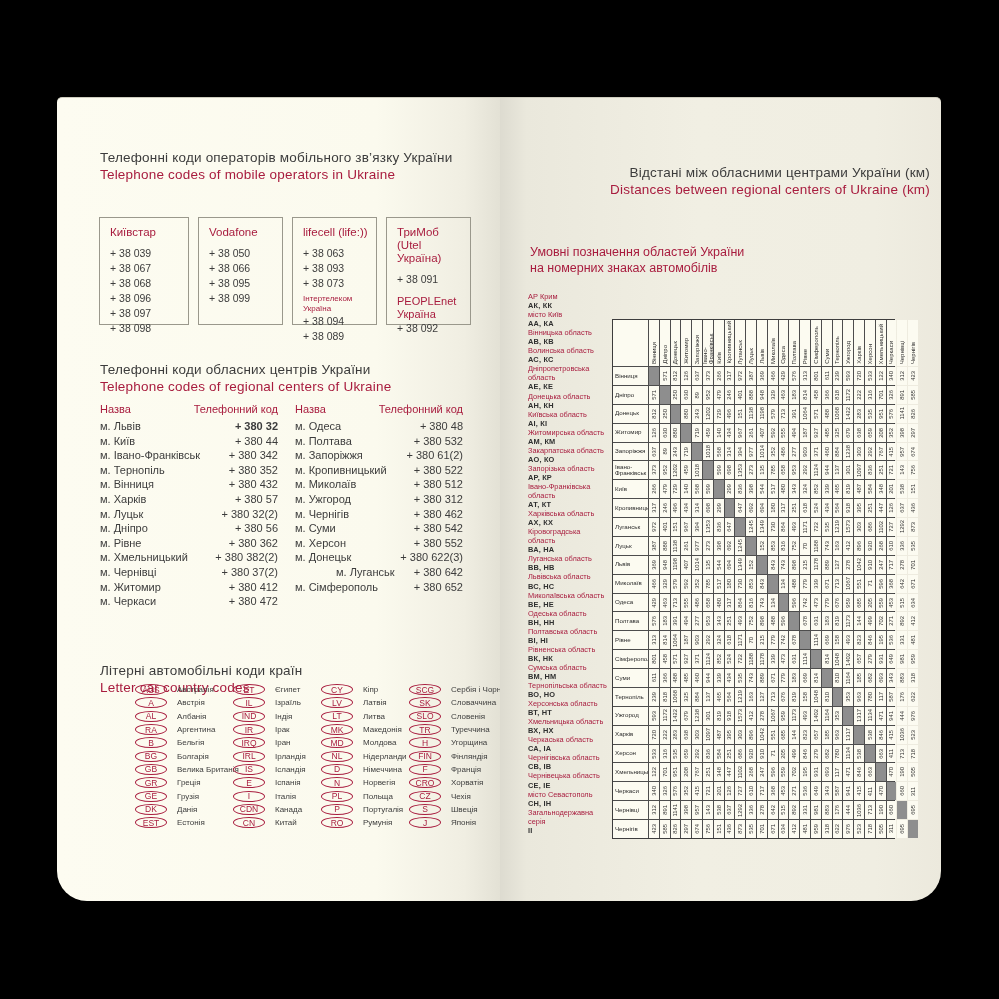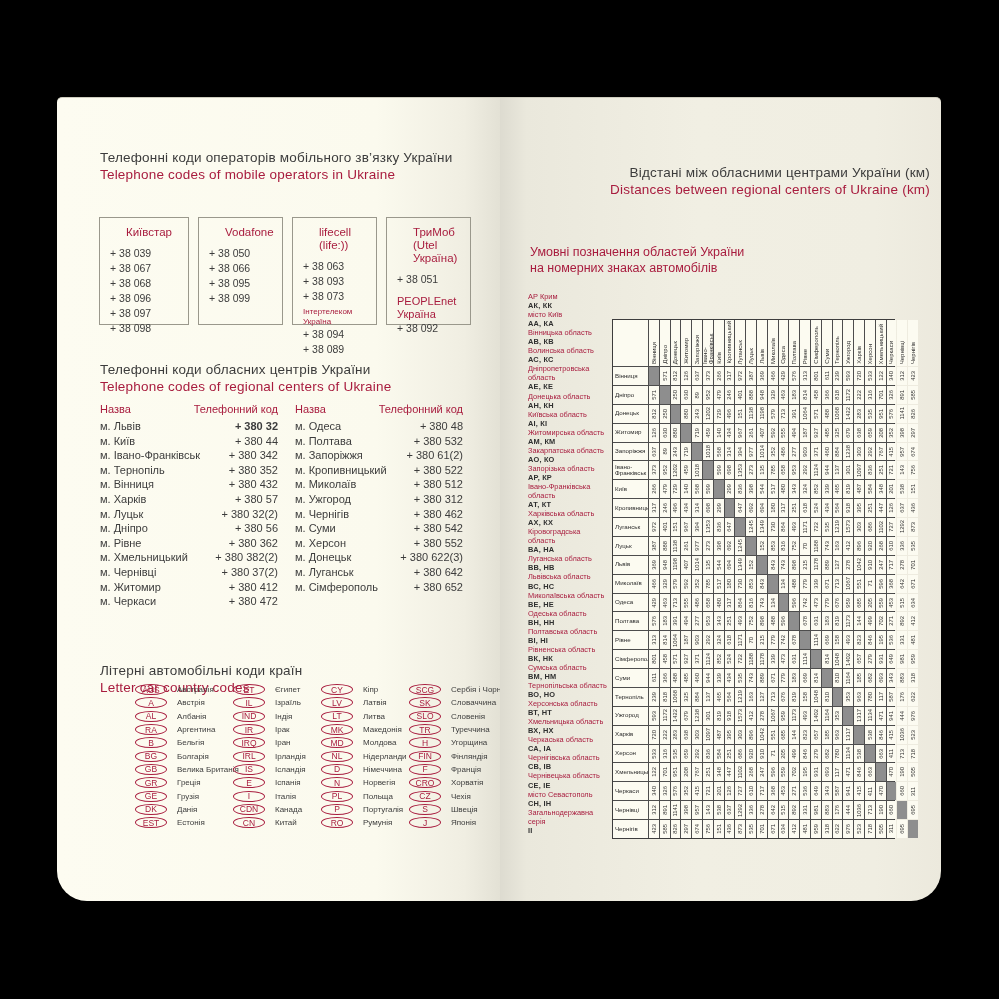--- a/index.html
+++ b/index.html
@@ -21,21 +21,21 @@
   .abs{position:absolute;}
   .t-dark{color:#3c3c3c;}
   .t-red{color:#a81c3e;}
   .h1{font-size:13.5px;line-height:17px;letter-spacing:.2px;}
   .right-align{text-align:right;}
 
   
   .op-row{left:42px;top:119px;display:flex;gap:9px;}
   .op-box{border:1px solid #9a988c;background:transparent;height:108px;box-sizing:border-box;
           padding:8px 8px 6px 10px;}
-  .op-box .op-name{font-size:11.5px;line-height:13px;margin-bottom:7px;margin-left:16px;}
+  .op-box .op-name{font-size:11.5px;line-height:13px;margin-bottom:7px;}
   .op-box .op-code{font-size:10.5px;line-height:15px;color:#3c3c3c;}
   .op-box .op-extra{font-size:8px;line-height:10px;margin-top:3px;}
   .op-box.big-extra .op-extra{font-size:11px;line-height:13px;margin-top:8px;}
 
   
   .reg-table{font-size:11px;}
   .reg-head{display:flex;justify-content:space-between;font-size:11px;margin-bottom:4px;}
   .reg-row{display:flex;justify-content:space-between;height:14.6px;line-height:14.6px;color:#3c3c3c;}
 
   
@@ -99,21 +99,21 @@
         <div class="op-name t-red">lifecell (life:))</div>
         <div class="op-code">+ 38 063</div>
         <div class="op-code">+ 38 093</div>
         <div class="op-code">+ 38 073</div>
         <div class="op-extra t-red">Інтертелеком Україна</div>
         <div class="op-code">+ 38 094</div>
         <div class="op-code">+ 38 089</div>
       </div>
       <div class="op-box big-extra" style="width: 85px;">
         <div class="op-name t-red">ТриМоб (Utel Україна)</div>
-        <div class="op-code">+ 38 051</div>
+        <div class="op-code">+ 38 091</div>
         <div class="op-extra t-red">PEOPLEnet Україна</div>
         <div class="op-code">+ 38 092</div>
       </div>
     </div>
 
   <div class="abs h1" style="left:43px;top:263px;">
     <div class="t-dark">Телефонні коди обласних центрів України</div>
     <div class="t-red">Telephone codes of regional centers of Ukraine</div>
   </div>
 
@@ -218,21 +218,21 @@
         </div>
         <div class="reg-row">
           <div style="white-space: nowrap; display: inline;">м. Херсон</div>
           <div style="white-space: nowrap; display: inline;">+ 380 552</div>
         </div>
         <div class="reg-row">
           <div style="white-space: nowrap; display: inline; text-align: center;">м. Донецьк</div>
           <div style="white-space: nowrap; display: inline;">+ 380 622(3)</div>
         </div>
         <div class="reg-row">
-          <div style="white-space: nowrap; display: inline;">м. Луганськ</div>
+          <div style="white-space: nowrap; display: inline; margin-left: 41px;">м. Луганськ</div>
           <div style="white-space: nowrap; display: inline;">+ 380 642</div>
         </div>
         <div class="reg-row">
           <div style="white-space: nowrap; display: inline;">м. Сімферополь</div>
           <div style="white-space: nowrap; display: inline;">+ 380 652</div>
         </div>
       </div>
   </div>
 
   <div class="abs h1" style="left:43px;top:528px;margin-top:36px;">

